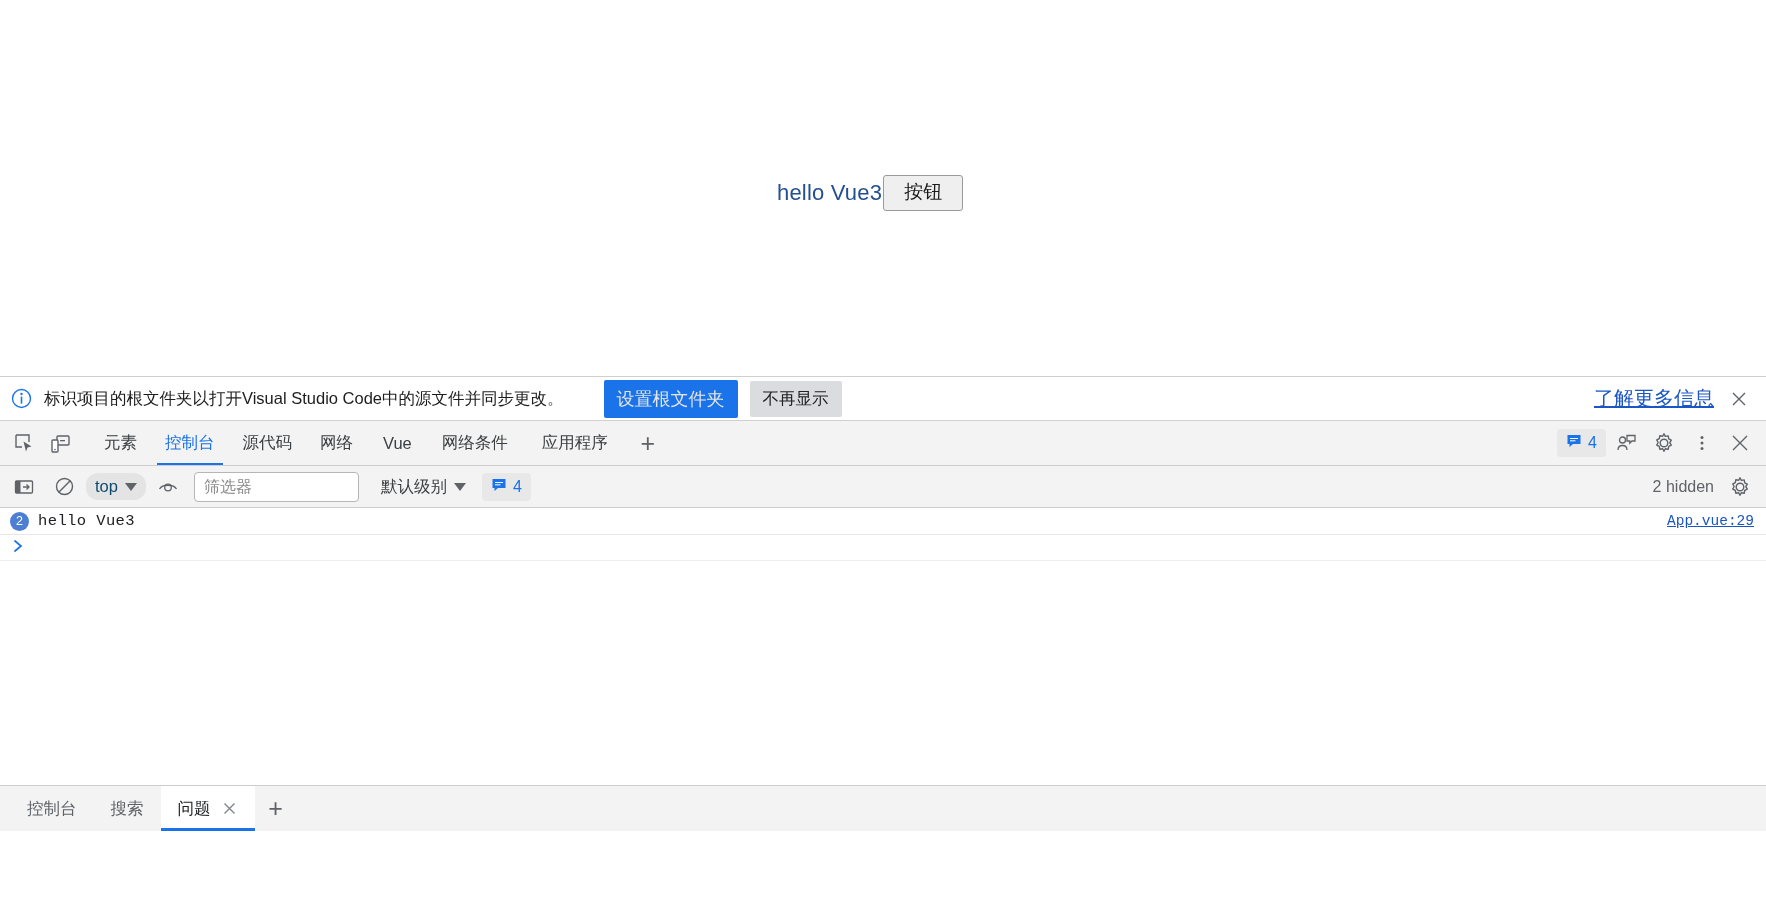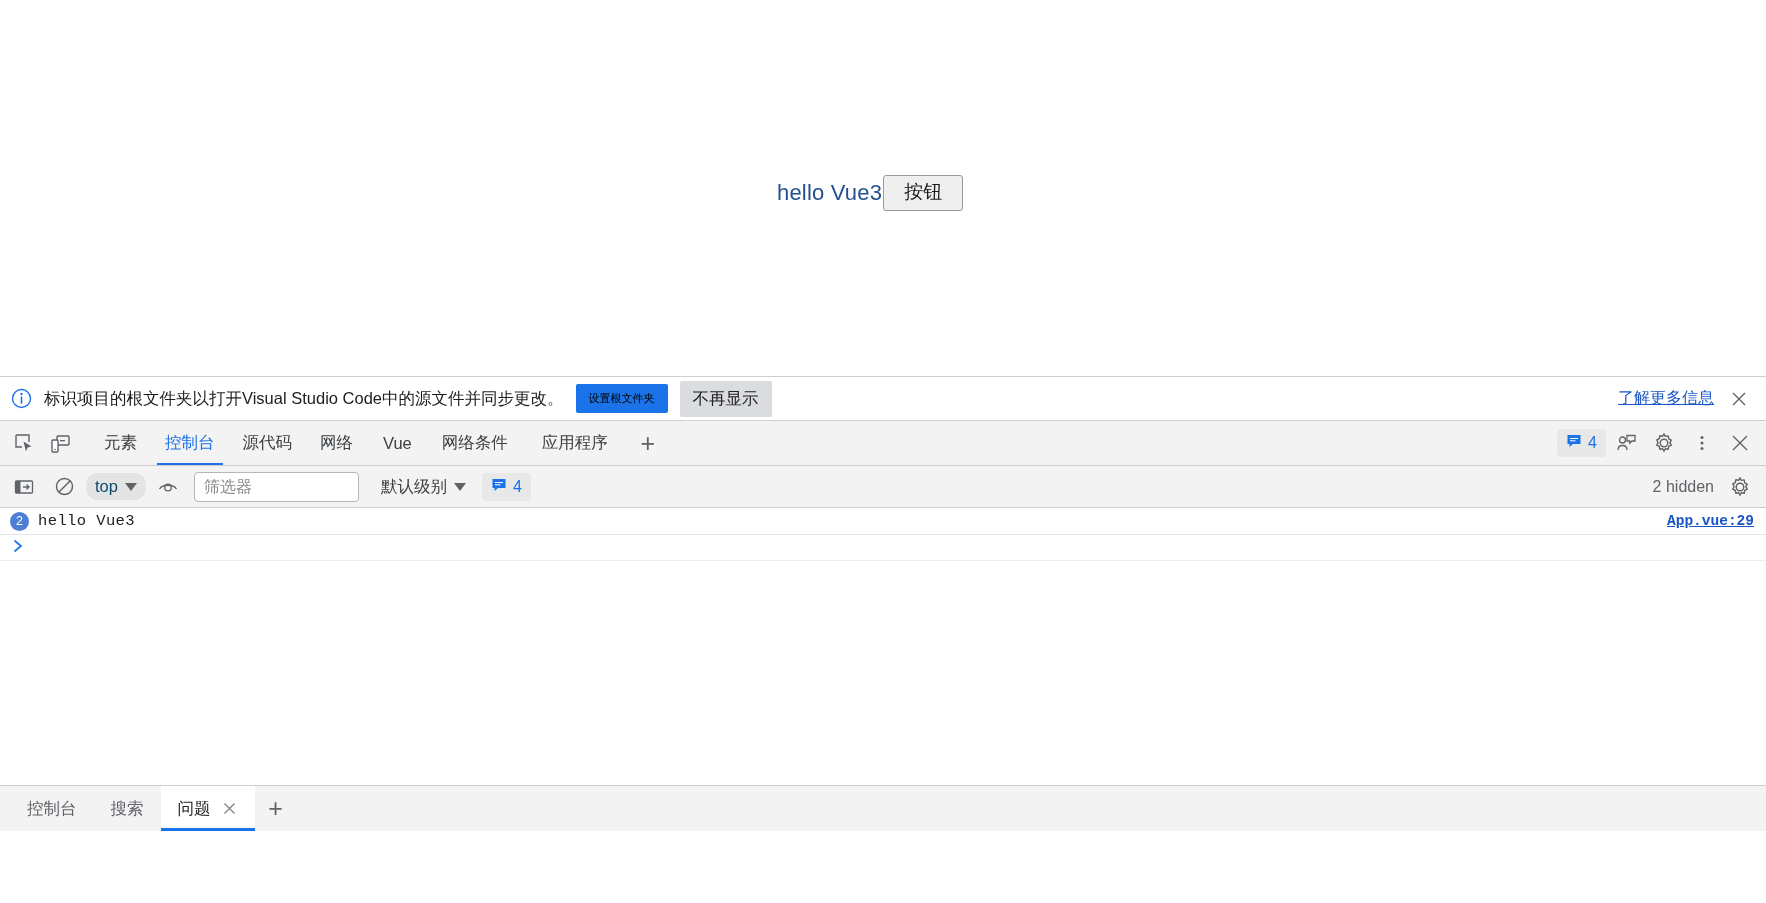--- a/index.html
+++ b/index.html
@@ -72,43 +72,44 @@
     display: flex; align-items: center; justify-content: center;
   }
   .infobar-text {
     font-size: 16.5px;
     color: #1d1d1d;
     white-space: nowrap;
     font-family: "Liberation Sans", sans-serif;
   }
   .btn-primary {
     background: #1a73e8;
-    color: #000000;
+    color: #e5e5e5;
     border: none;
     border-radius: 2px;
-    font-size: 11px;
+    font-size: 18px;
     padding: 7px 13px;
     cursor: pointer;
     font-family: "Liberation Sans", sans-serif;
     white-space: nowrap;
+    margin-left: 28px;
   }
   .btn-secondary {
     background: #dadce0;
     color: #202124;
     border: none;
     border-radius: 2px;
     font-size: 16.5px;
     padding: 7px 13px;
     cursor: pointer;
     font-family: "Liberation Sans", sans-serif;
     white-space: nowrap;
   }
   .infobar-spacer { flex: 1 1 auto; }
   .learn-more {
-    font-size: 16px;
+    font-size: 20px;
     color: #1a56c4;
     text-decoration: underline;
     cursor: pointer;
     white-space: nowrap;
     font-family: "Liberation Sans", sans-serif;
   }
   .close-x {
     width: 26px; height: 26px;
     display: flex; align-items: center; justify-content: center;
     cursor: pointer;
@@ -271,21 +272,20 @@
     letter-spacing: .4px;
   }
   .console-row-spacer { flex: 1 1 auto; }
   .source-link {
     font-family: "Liberation Mono", monospace;
     font-size: 14.5px;
     color: #1a56c4;
     text-decoration: underline;
     cursor: pointer;
     white-space: nowrap;
-    font-weight: bold;
   }
   .prompt-row {
     display: flex;
     align-items: center;
     height: 26px;
     padding-left: 12px;
     border-bottom: 1px solid #eeeeee;
   }
   .prompt-caret {
     color: #1a73e8;

